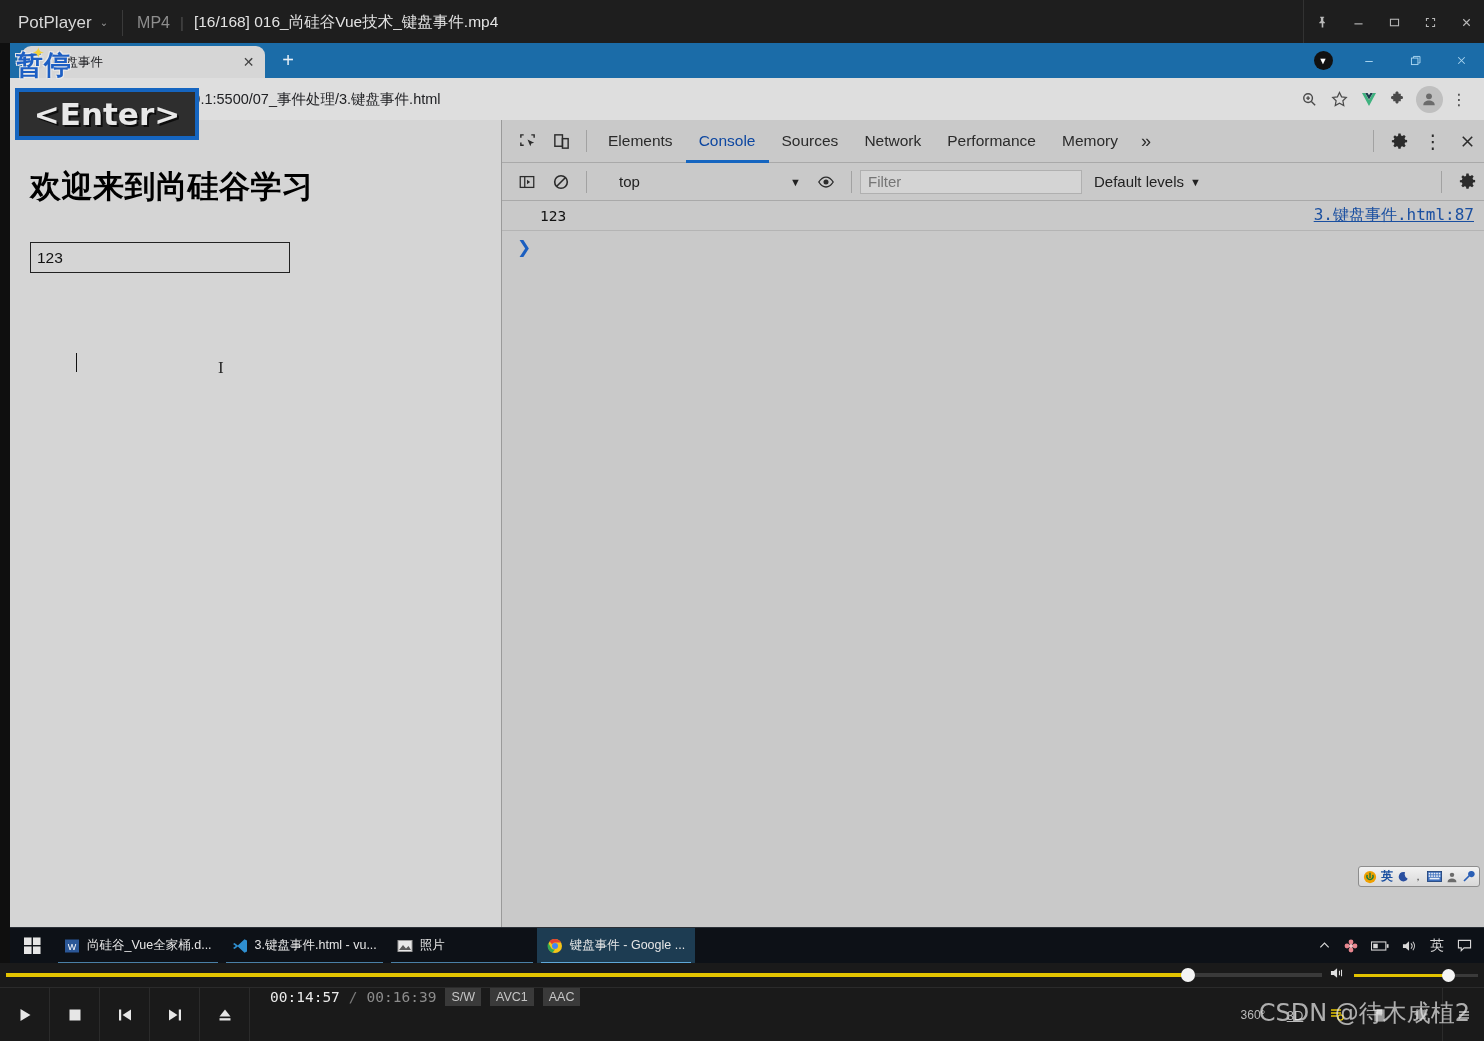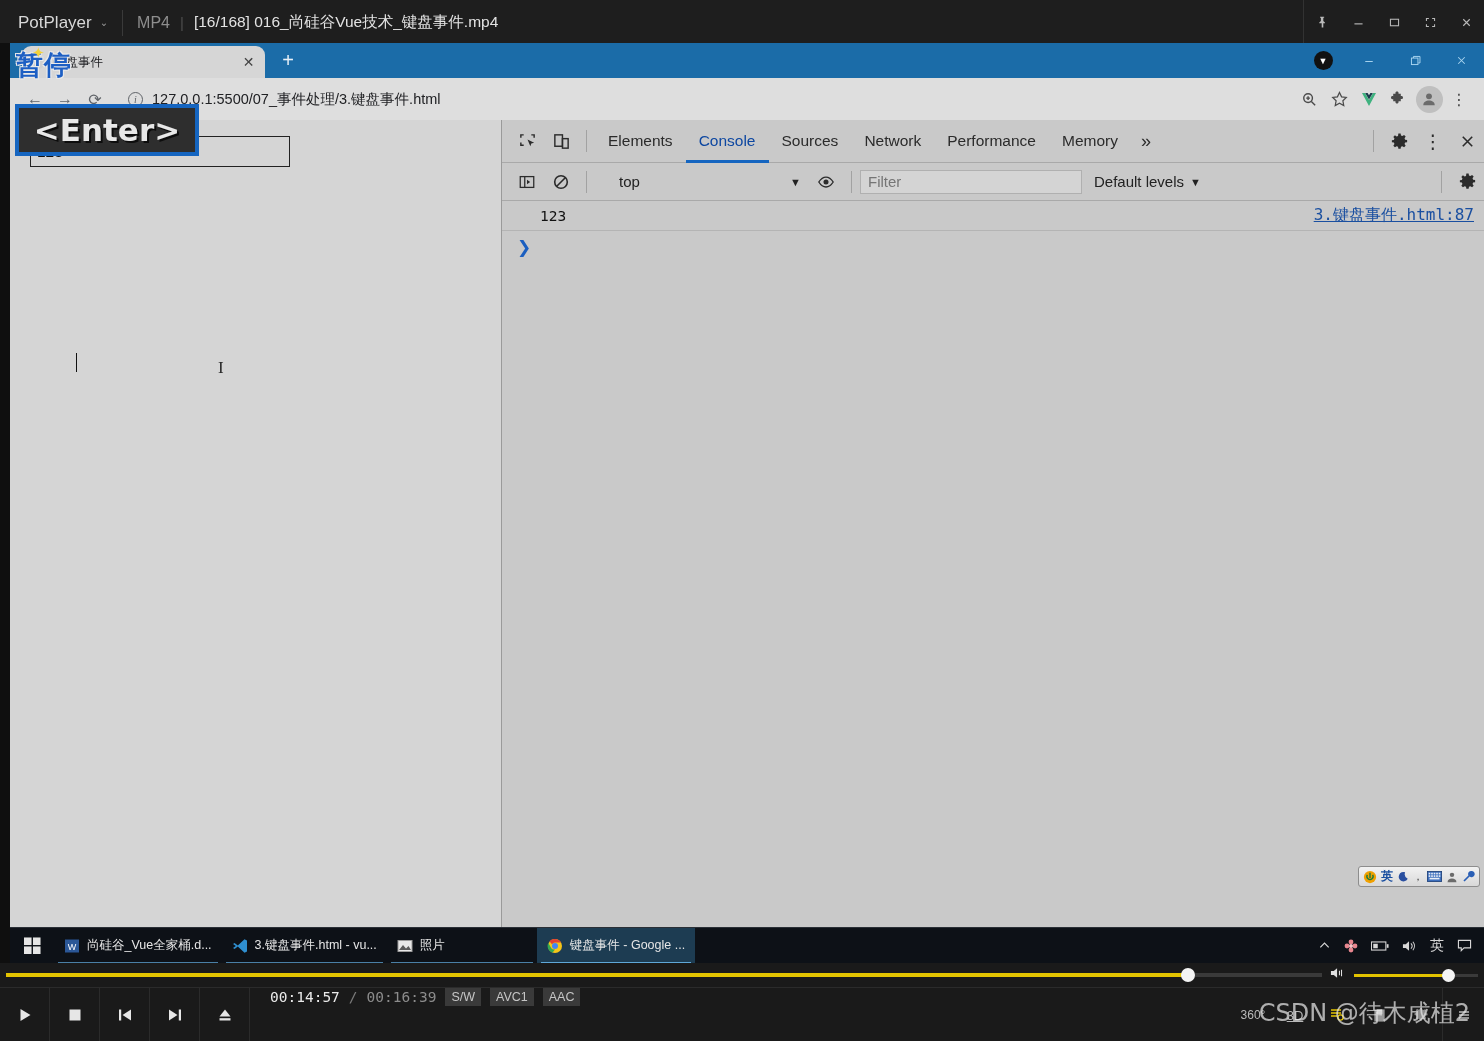--- a/index.html
+++ b/index.html
@@ -293,21 +293,21 @@
     font-family: "DejaVu Sans", sans-serif;
     text-shadow: -1px -1px 0 #eaeaea, 1px -1px 0 #eaeaea,
                  -1px 1px 0 #eaeaea, 1px 1px 0 #eaeaea;
     z-index: 40; letter-spacing: 1px;
   }
   .osd-pause-spark {
     position: absolute; left: 32px; top: 44px; color: #f2d13b;
     font-size: 15px; z-index: 41;
   }
   .osd-key {
-    position: absolute; left: 15px; top: 104px; width: 184px; height: 52px;
+    position: absolute; left: 15px; top: 88px; width: 184px; height: 52px;
     background: #2e2e2e; border: 4px solid #1565c0;
     display: flex; align-items: center; justify-content: center;
     z-index: 40;
   }
   .osd-key-text {
     color: #e8e8e8; font-size: 31px; font-weight: bold;
     font-family: "DejaVu Sans", sans-serif;
     text-shadow: 2px 2px 0 #0d0d0d;
   }
 
@@ -452,20 +452,21 @@
               <path d="M2.6 16c0-3.5 2.9-5.2 6.4-5.2s6.4 1.7 6.4 5.2z" fill="#6b6b6b"></path>
             </svg>
         </span>
       </div>
       <div class="tb-icon">⋮</div>
     </div>
 
     <div class="chrome-body">
 
       <div class="page-viewport">
+        <h1 class="page-h1">欢迎来到尚硅谷学习</h1>
         <input class="page-input" type="text" value="123" style="">
         <div class="text-caret"></div>
         <div class="mouse-ibeam">I</div>
       </div>
 
       <div class="devtools">
 
         <div class="dt-tabbar">
           <div class="dt-icon-btn">
             <svg width="19" height="19" viewBox="0 0 20 20">

